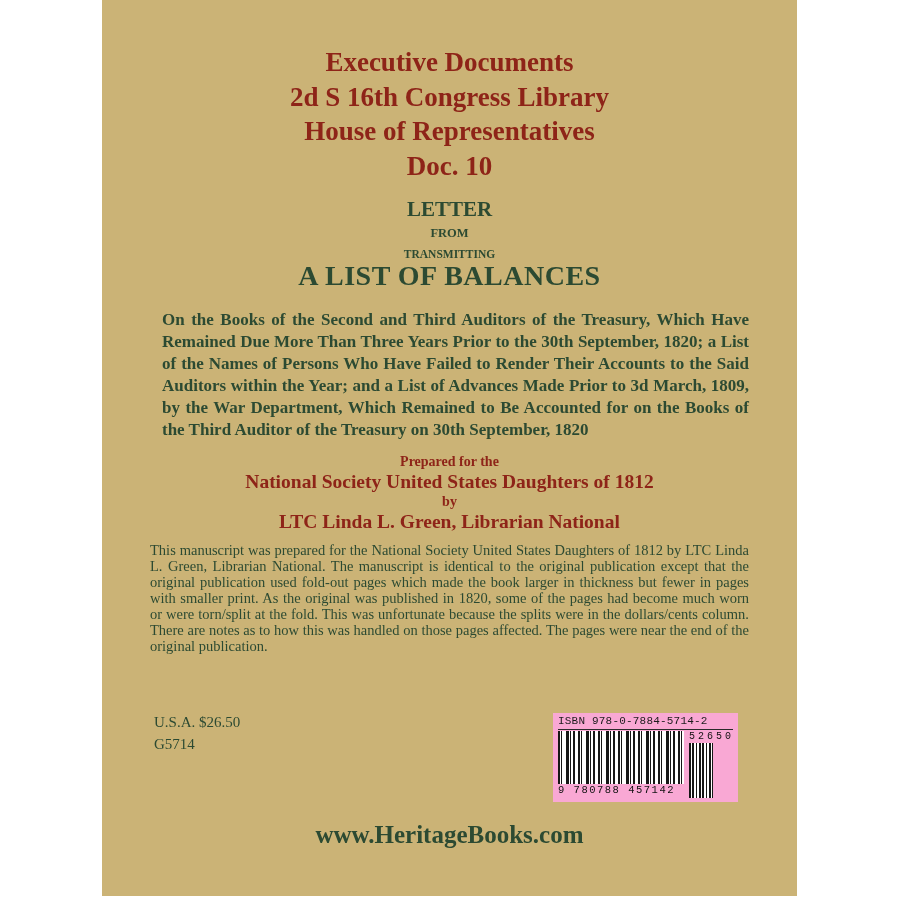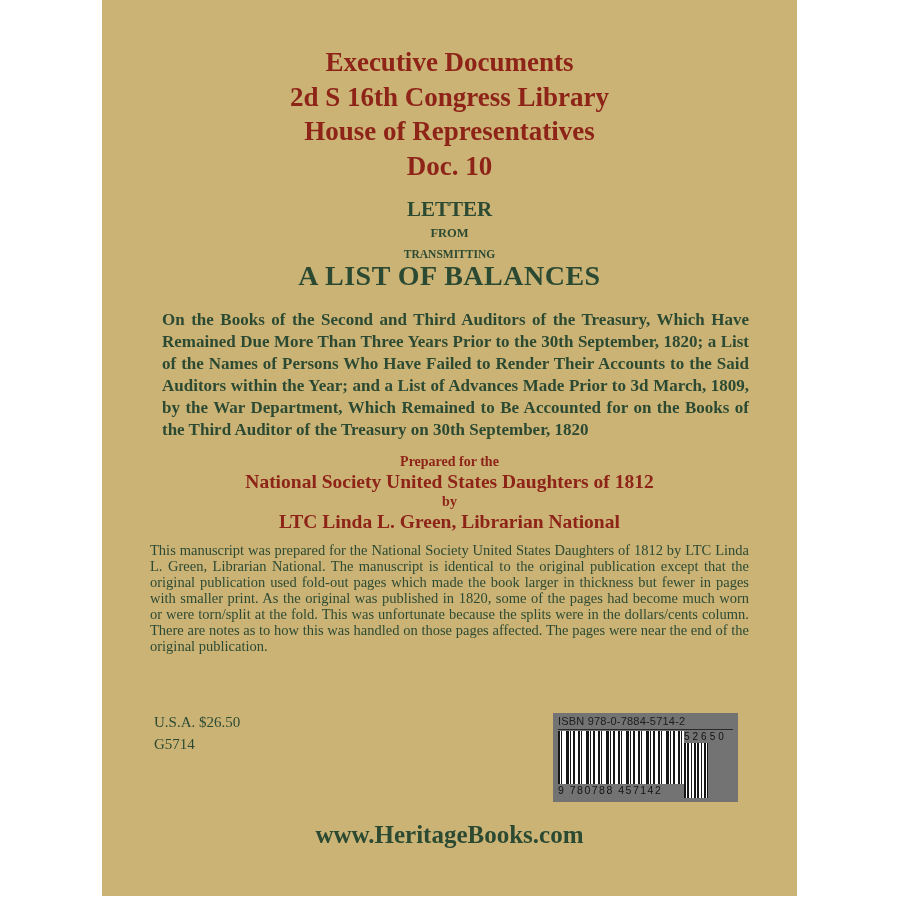--- a/index.html
+++ b/index.html
@@ -68,23 +68,23 @@
     font-size: 15px;
     line-height: 21.5px;
     text-align: left;
   }
 
   
   .barcode-box {
     position: absolute;
     left: 451px; top: 713px;
     width: 185px; height: 89px;
-    background: #737373;
+    background: #f9a8d4;
     padding: 2px 5px 3px 5px;
-    font-family: Liberation Sans, sans-serif;
+    font-family: Liberation Mono, monospace;
   }
   .isbn-line {
     font-size: 11px;
     color: #1c1c1c;
     letter-spacing: 0.2px;
     text-align: left;
     line-height: 13px;
     border-bottom: 1px solid #2a2a2a;
     padding-bottom: 1px;
     white-space: nowrap;
@@ -101,21 +101,21 @@
       #161616 15px 17px, #fff 17px 20px);
   }
   .digits-main {
     font-size: 10.5px;
     color: #111;
     letter-spacing: 1.5px;
     line-height: 13px;
     text-align: left;
     white-space: nowrap;
   }
-  .barcode-addon { width: 24px; }
+  .barcode-addon { width: 24px; margin-left: 5px; }
   .digits-addon {
     font-size: 10px;
     color: #111;
     letter-spacing: 3px;
     line-height: 12px;
     text-align: center;
     white-space: nowrap;
   }
   .bars-addon {
     height: 55px;

